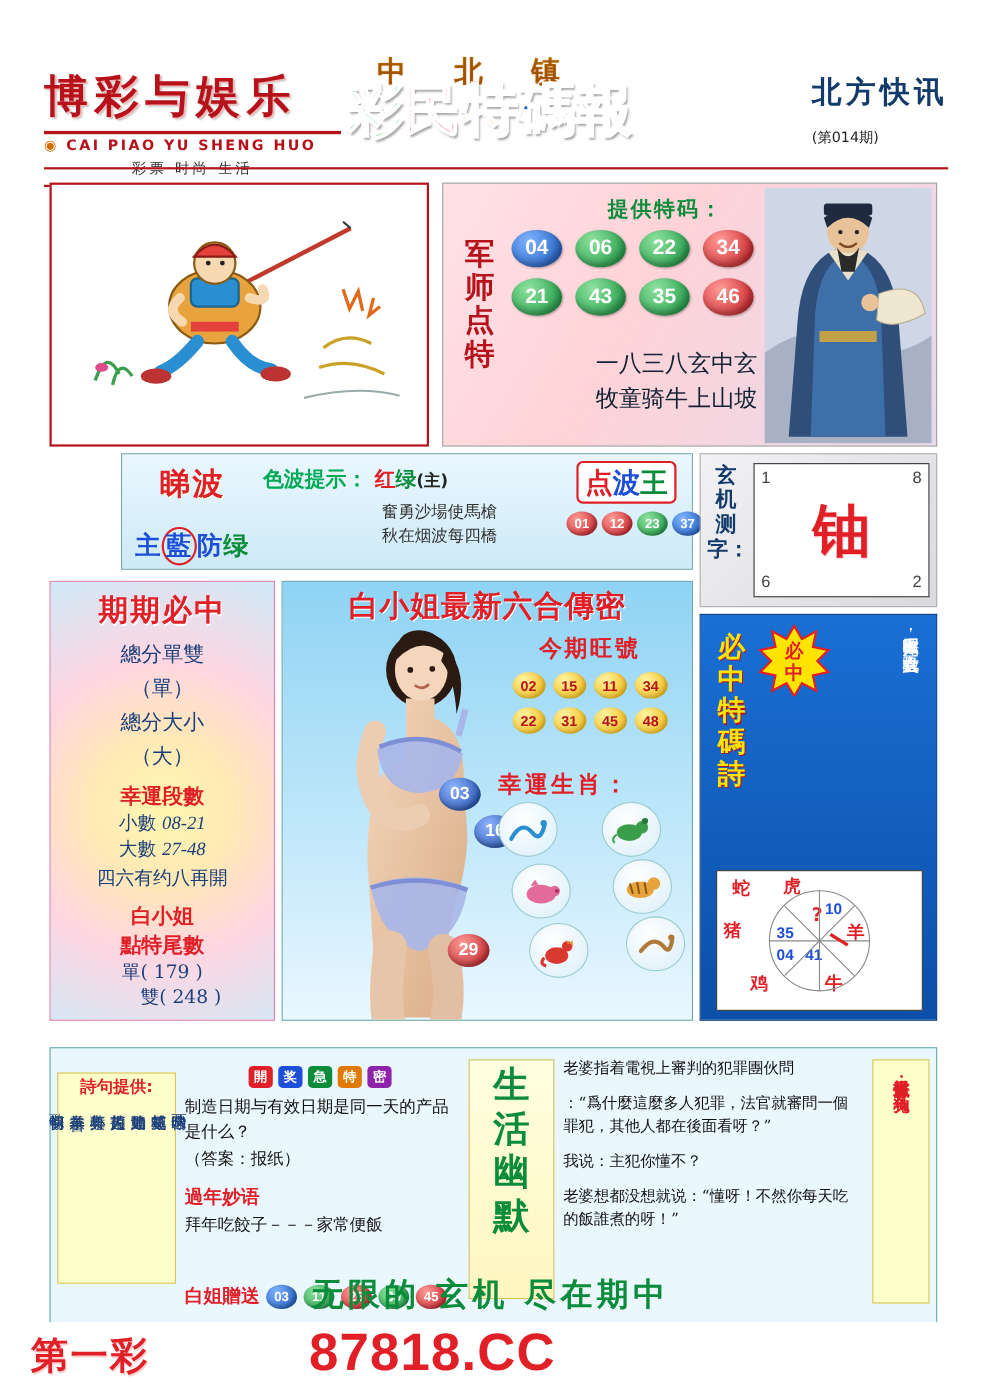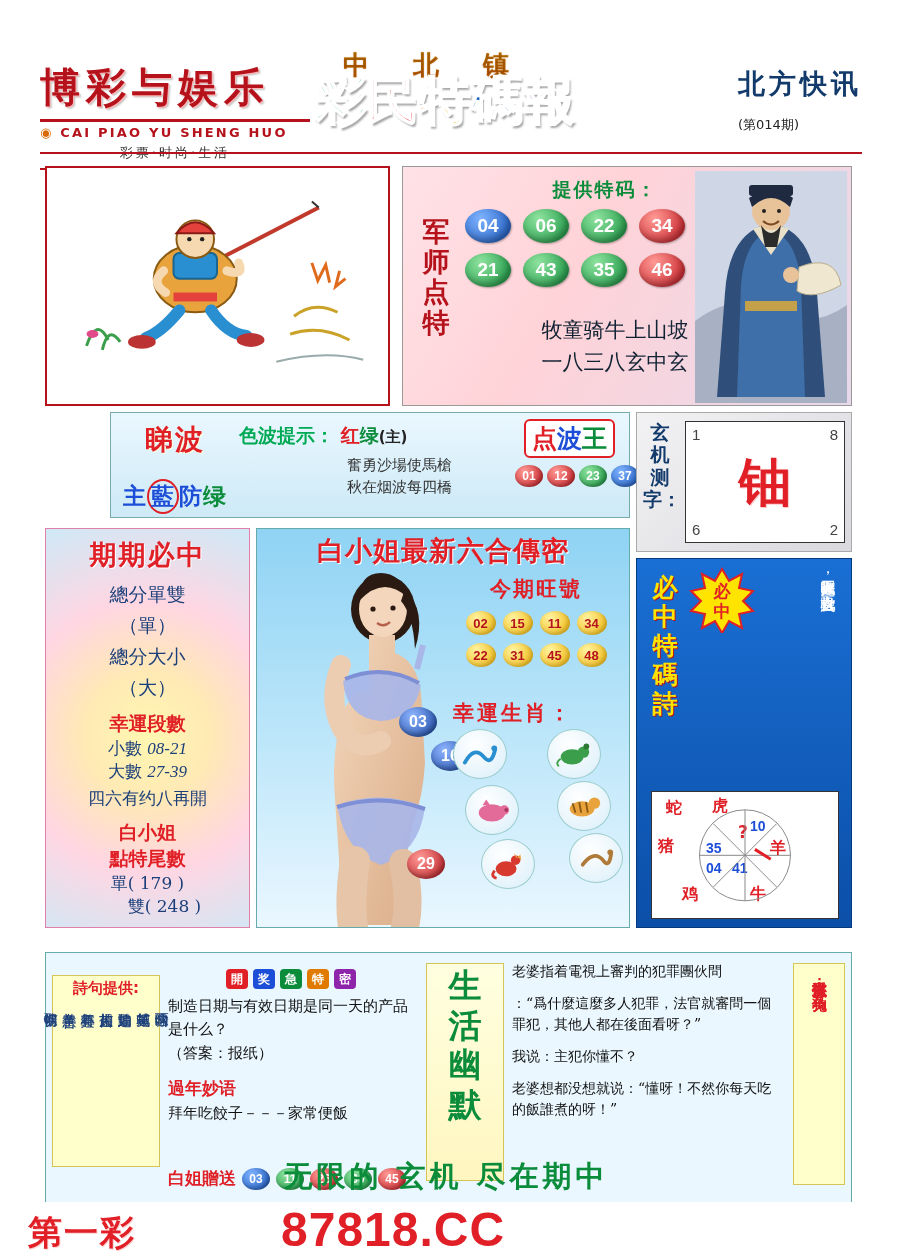--- a/index.html
+++ b/index.html
@@ -283,22 +283,22 @@
         <div class="ball b-red">34</div>
       </div>
       <div class="ball-row">
         <div class="ball b-green">21</div>
         <div class="ball b-green">43</div>
         <div class="ball b-green">35</div>
         <div class="ball b-red">46</div>
       </div>
     </div>
     <div class="mil-poem">
+      <div>一八三八玄中玄</div>
       <div>牧童骑牛上山坡</div>
-      <div>一八三八玄中玄</div>
     </div>
 
     <svg class="guan" viewBox="0 0 152 232">
       <rect x="0" y="0" width="152" height="232" fill="#cfd6e6"></rect>
       <path d="M0 150 q40 -30 76 -10 q40 20 76 -6 v98 H0z" fill="#a8b0c4"></path>
 
       <path d="M76 52 q42 8 46 70 l8 104 H22 l8 -104 q4 -62 46 -70z" fill="#2f4f7a"></path>
       <path d="M76 60 q26 6 30 54 l4 112 H42 l4 -112 q4 -48 30 -54z" fill="#3f6fa8"></path>
 
       <path d="M58 58 l18 26 l18 -26 q-18 -8 -36 0z" fill="#e8e0c8"></path>
@@ -364,21 +364,21 @@
       <div class="ln">（單）</div>
       <div class="ln">總分大小</div>
       <div class="ln">（大）</div>
       <div class="hl" style="margin-top:10px">幸運段數</div>
       <div class="sm">
         <span>小數</span>
         <span class="num">08-21</span>
       </div>
       <div class="sm">
         <span>大數</span>
-        <span class="num">27-39</span>
+        <span class="num">27-48</span>
       </div>
       <div class="sm" style="margin-top:4px">四六有约八再開</div>
       <div class="hl" style="margin-top:10px">白小姐</div>
       <div class="hl">點特尾數</div>
       <div class="sm">單( 179 )</div>
       <div class="sm" style="padding-left:34px">雙( 248 )</div>
     </div>
   </div>
 
   <div class="box girl">

